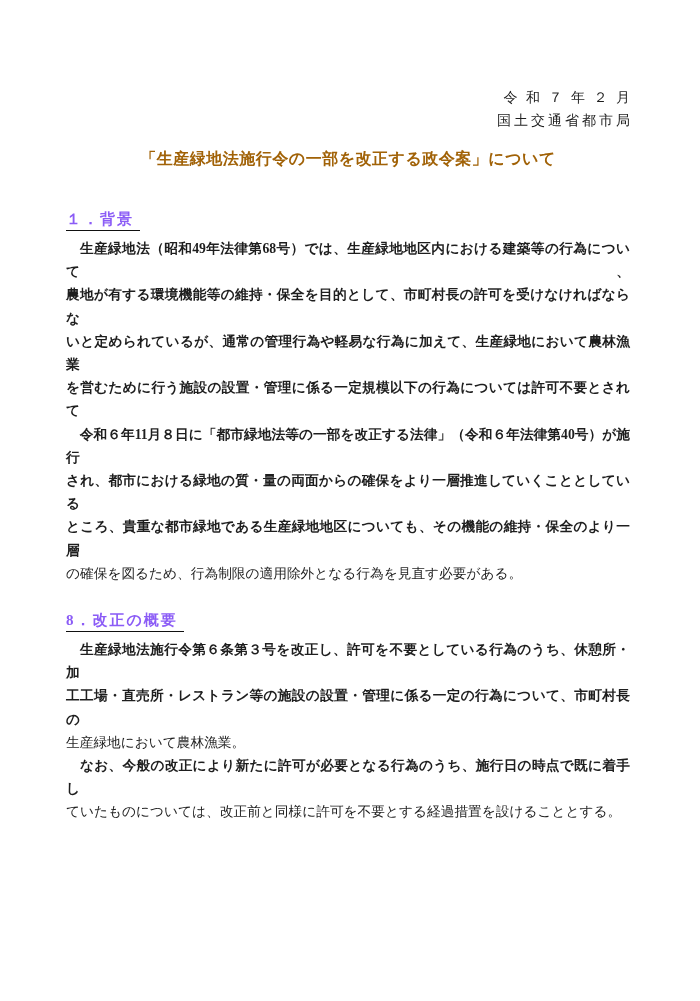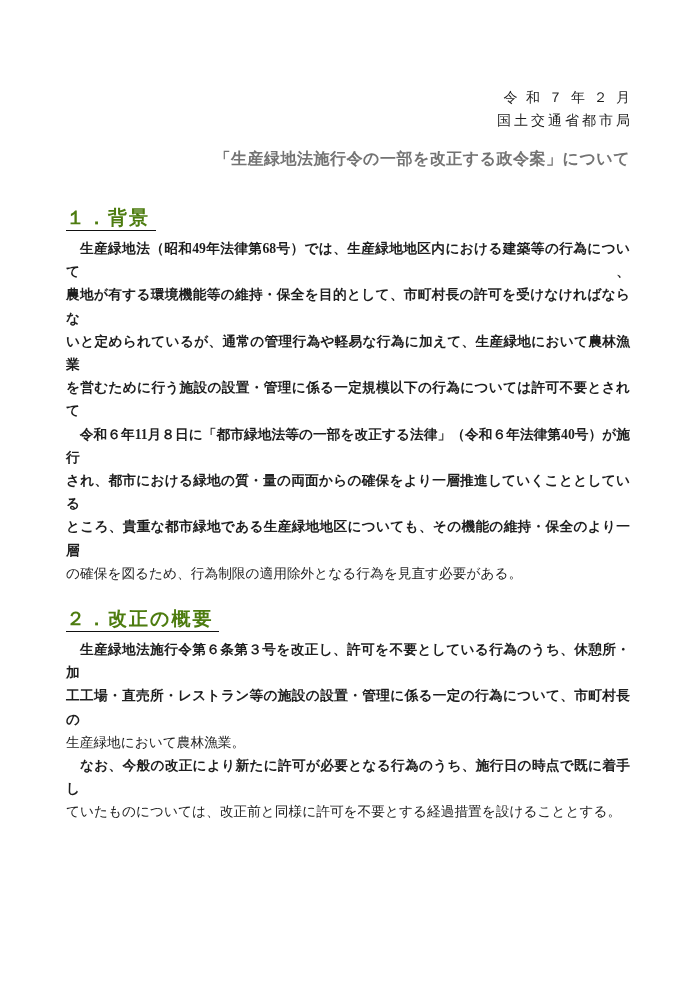--- a/index.html
+++ b/index.html
@@ -36,43 +36,43 @@
     text-align: right;
     font-size: 14px;
     line-height: 20px;
     letter-spacing: 3px;
     margin-right: -3px;
   }
 
   
   .title {
     margin: 17px 0 0 0;
-    text-align: right;
+    text-align: center;
     font-family: "Liberation Sans", "DejaVu Sans", sans-serif;
     font-weight: bold;
     font-size: 16px;
     line-height: 22px;
     letter-spacing: 0.5px;
-    color: #737373;
+    color: #a16207;
   }
 
   
   .section { margin: 0; }
   .sec-1 { margin-top: 40px; }
   .sec-2 { margin-top: 26px; }
   .sec-3 { margin-top: 26px; }
 
   .sec-heading {
     display: inline-block;
-    font-family: Liberation Mono, monospace;
+    font-family: Liberation Serif, serif;
     font-weight: bold;
-    font-size: 19px;
+    font-size: 15px;
     line-height: 19px;
     letter-spacing: 2px;
-    color: #4d7c0f;
+    color: #8b5cf6;
     border-bottom: 1.5px solid #111;
     padding: 0 6px 1px 0;
   }
 
   .body-block { margin-top: 6px; }
 
   .bline {
     font-size: 13.7px;
     line-height: 23.2px;
     color: #1e1e1e;
@@ -119,21 +119,21 @@
       </div>
       <div>
         <div class="bline jline">　令和６年11月８日に「都市緑地法等の一部を改正する法律」（令和６年法律第40号）が施行</div>
         <div class="bline jline">され、都市における緑地の質・量の両面からの確保をより一層推進していくこととしている</div>
         <div class="bline jline">ところ、貴重な都市緑地である生産緑地地区についても、その機能の維持・保全のより一層</div>
         <div class="bline pline">の確保を図るため、行為制限の適用除外となる行為を見直す必要がある。</div>
       </div>
     </div>
 
     <div class="section sec-2">
-      <span class="sec-heading">２．改正の概要</span>
+      <span class="sec-heading">8．改正の概要</span>
       <div class="body-block">
         <div class="bline jline">　生産緑地法施行令第６条第３号を改正し、許可を不要としている行為のうち、休憩所・加</div>
         <div class="bline jline">工工場・直売所・レストラン等の施設の設置・管理に係る一定の行為について、市町村長の</div>
         <div class="bline pline">生産緑地において農林漁業。</div>
       </div>
       <div>
         <div class="bline jline">　なお、今般の改正により新たに許可が必要となる行為のうち、施行日の時点で既に着手し</div>
         <div class="bline pline">ていたものについては、改正前と同様に許可を不要とする経過措置を設けることとする。</div>
       </div>
     </div>

